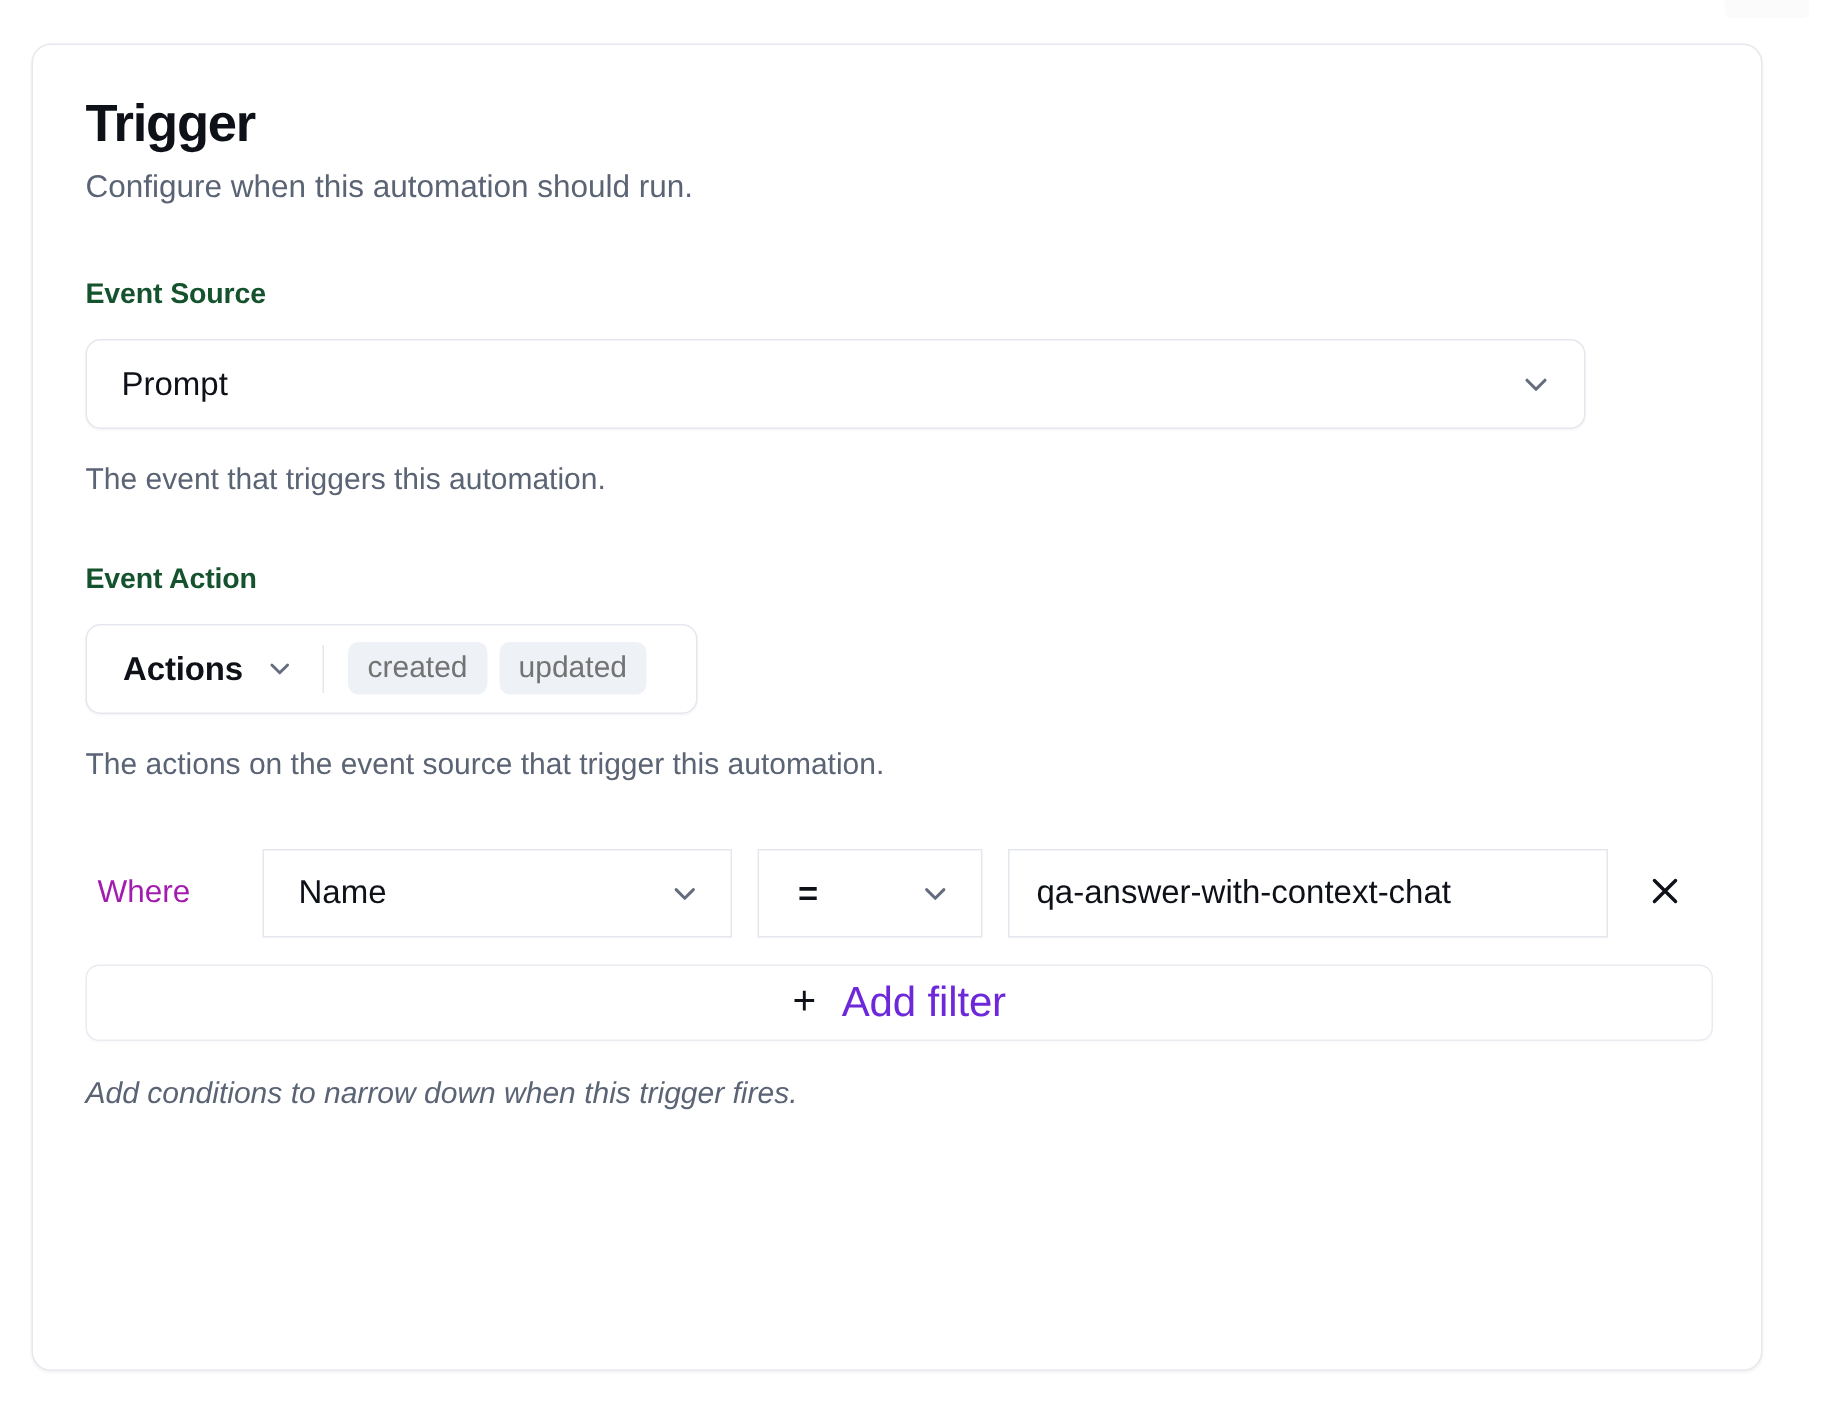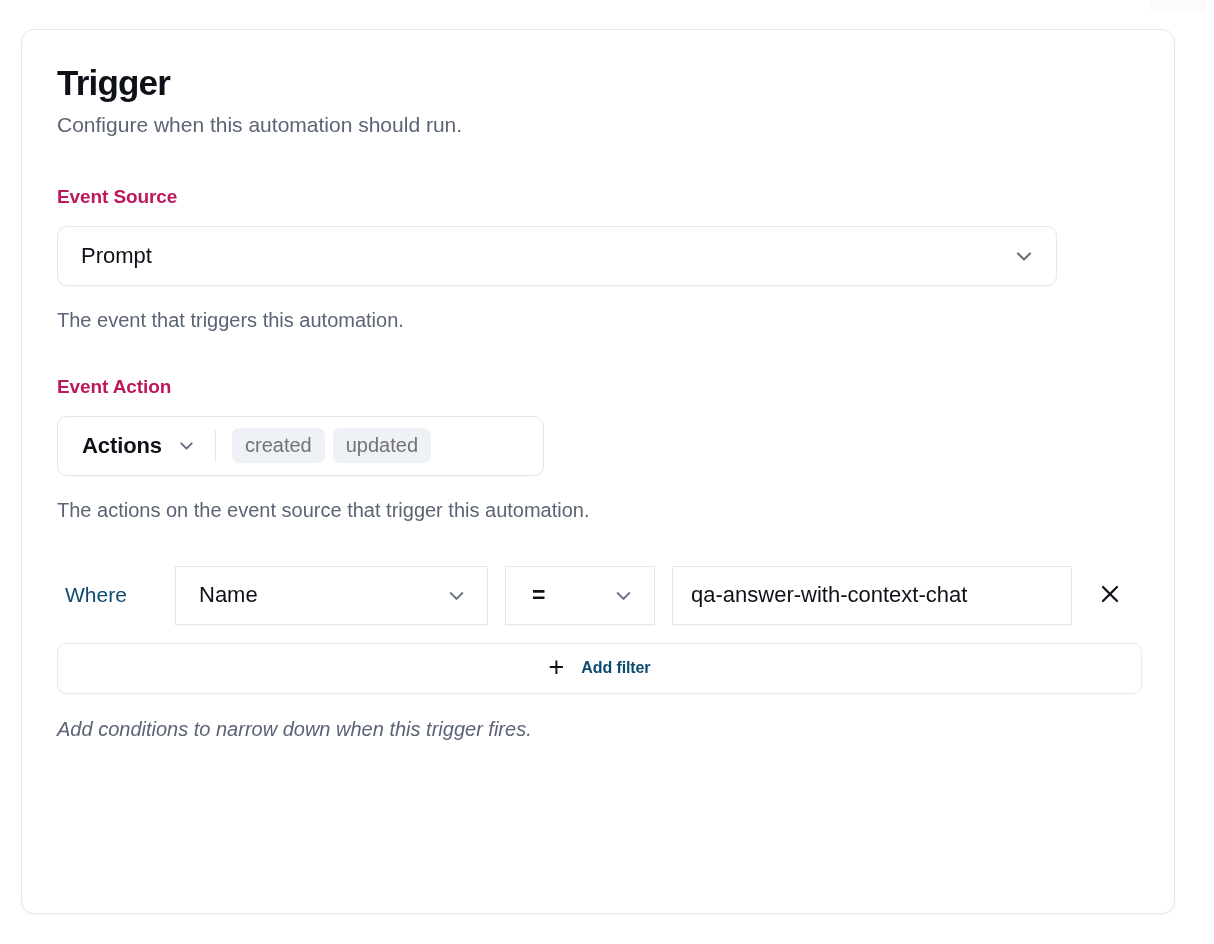--- a/index.html
+++ b/index.html
@@ -48,21 +48,21 @@
     font-size: 21px;
     font-weight: 400;
     color: #5b6475;
     line-height: 1.3;
     margin-top: 8px;
   }
 
   .field-label {
     font-size: 19px;
     font-weight: 700;
-    color: #be185d;
+    color: #14532d;
     letter-spacing: -0.1px;
   }
 
   .helper-text {
     font-size: 20px;
     font-weight: 400;
     color: #5b6475;
     line-height: 1.3;
   }
 
@@ -95,21 +95,21 @@
   .helper-under { margin-top: 21px; }
 
   
   .chev { display: block; }
   .chev svg { display: block; }
 
   
   .multiselect {
     margin-top: 18px;
     height: 60px;
-    width: 487px;
+    width: 408px;
     background: #ffffff;
     border: 1px solid #e4e7ee;
     border-radius: 10px;
     display: inline-flex;
     align-items: center;
     padding: 0 14px 0 24px;
     box-shadow: 0 1px 1px rgba(16,24,40,0.03);
   }
   .ms-trigger {
     display: flex;
@@ -144,21 +144,21 @@
 
   
   .filter-row {
     margin-top: 20px;
     display: flex;
     align-items: center;
     gap: 0;
   }
   .where-label {
     font-size: 21px;
-    color: #0c4a6e;
+    color: #a21caf;
     width: 118px;
     flex: none;
     padding-left: 8px;
   }
   .ctl {
     background: #ffffff;
     border: 1px solid #e4e7ee;
     border-radius: 0;
     height: 59px;
     display: flex;
@@ -234,23 +234,23 @@
     box-shadow: 0 1px 1px rgba(16,24,40,0.02);
   }
   .add-filter .plus {
     font-size: 27px;
     color: #0e1117;
     line-height: 1;
     font-weight: 400;
     margin-top: -2px;
   }
   .add-filter .lbl {
-    font-size: 16px;
-    font-weight: 700;
-    color: #0c4a6e;
+    font-size: 28px;
+    font-weight: 400;
+    color: #6d28d9;
     letter-spacing: -0.1px;
   }
 
   .filter-helper { margin-top: 22px; font-style: italic; }
 
   
   .top-artifact {
     position: absolute;
     right: 8px;
     top: 0px;

